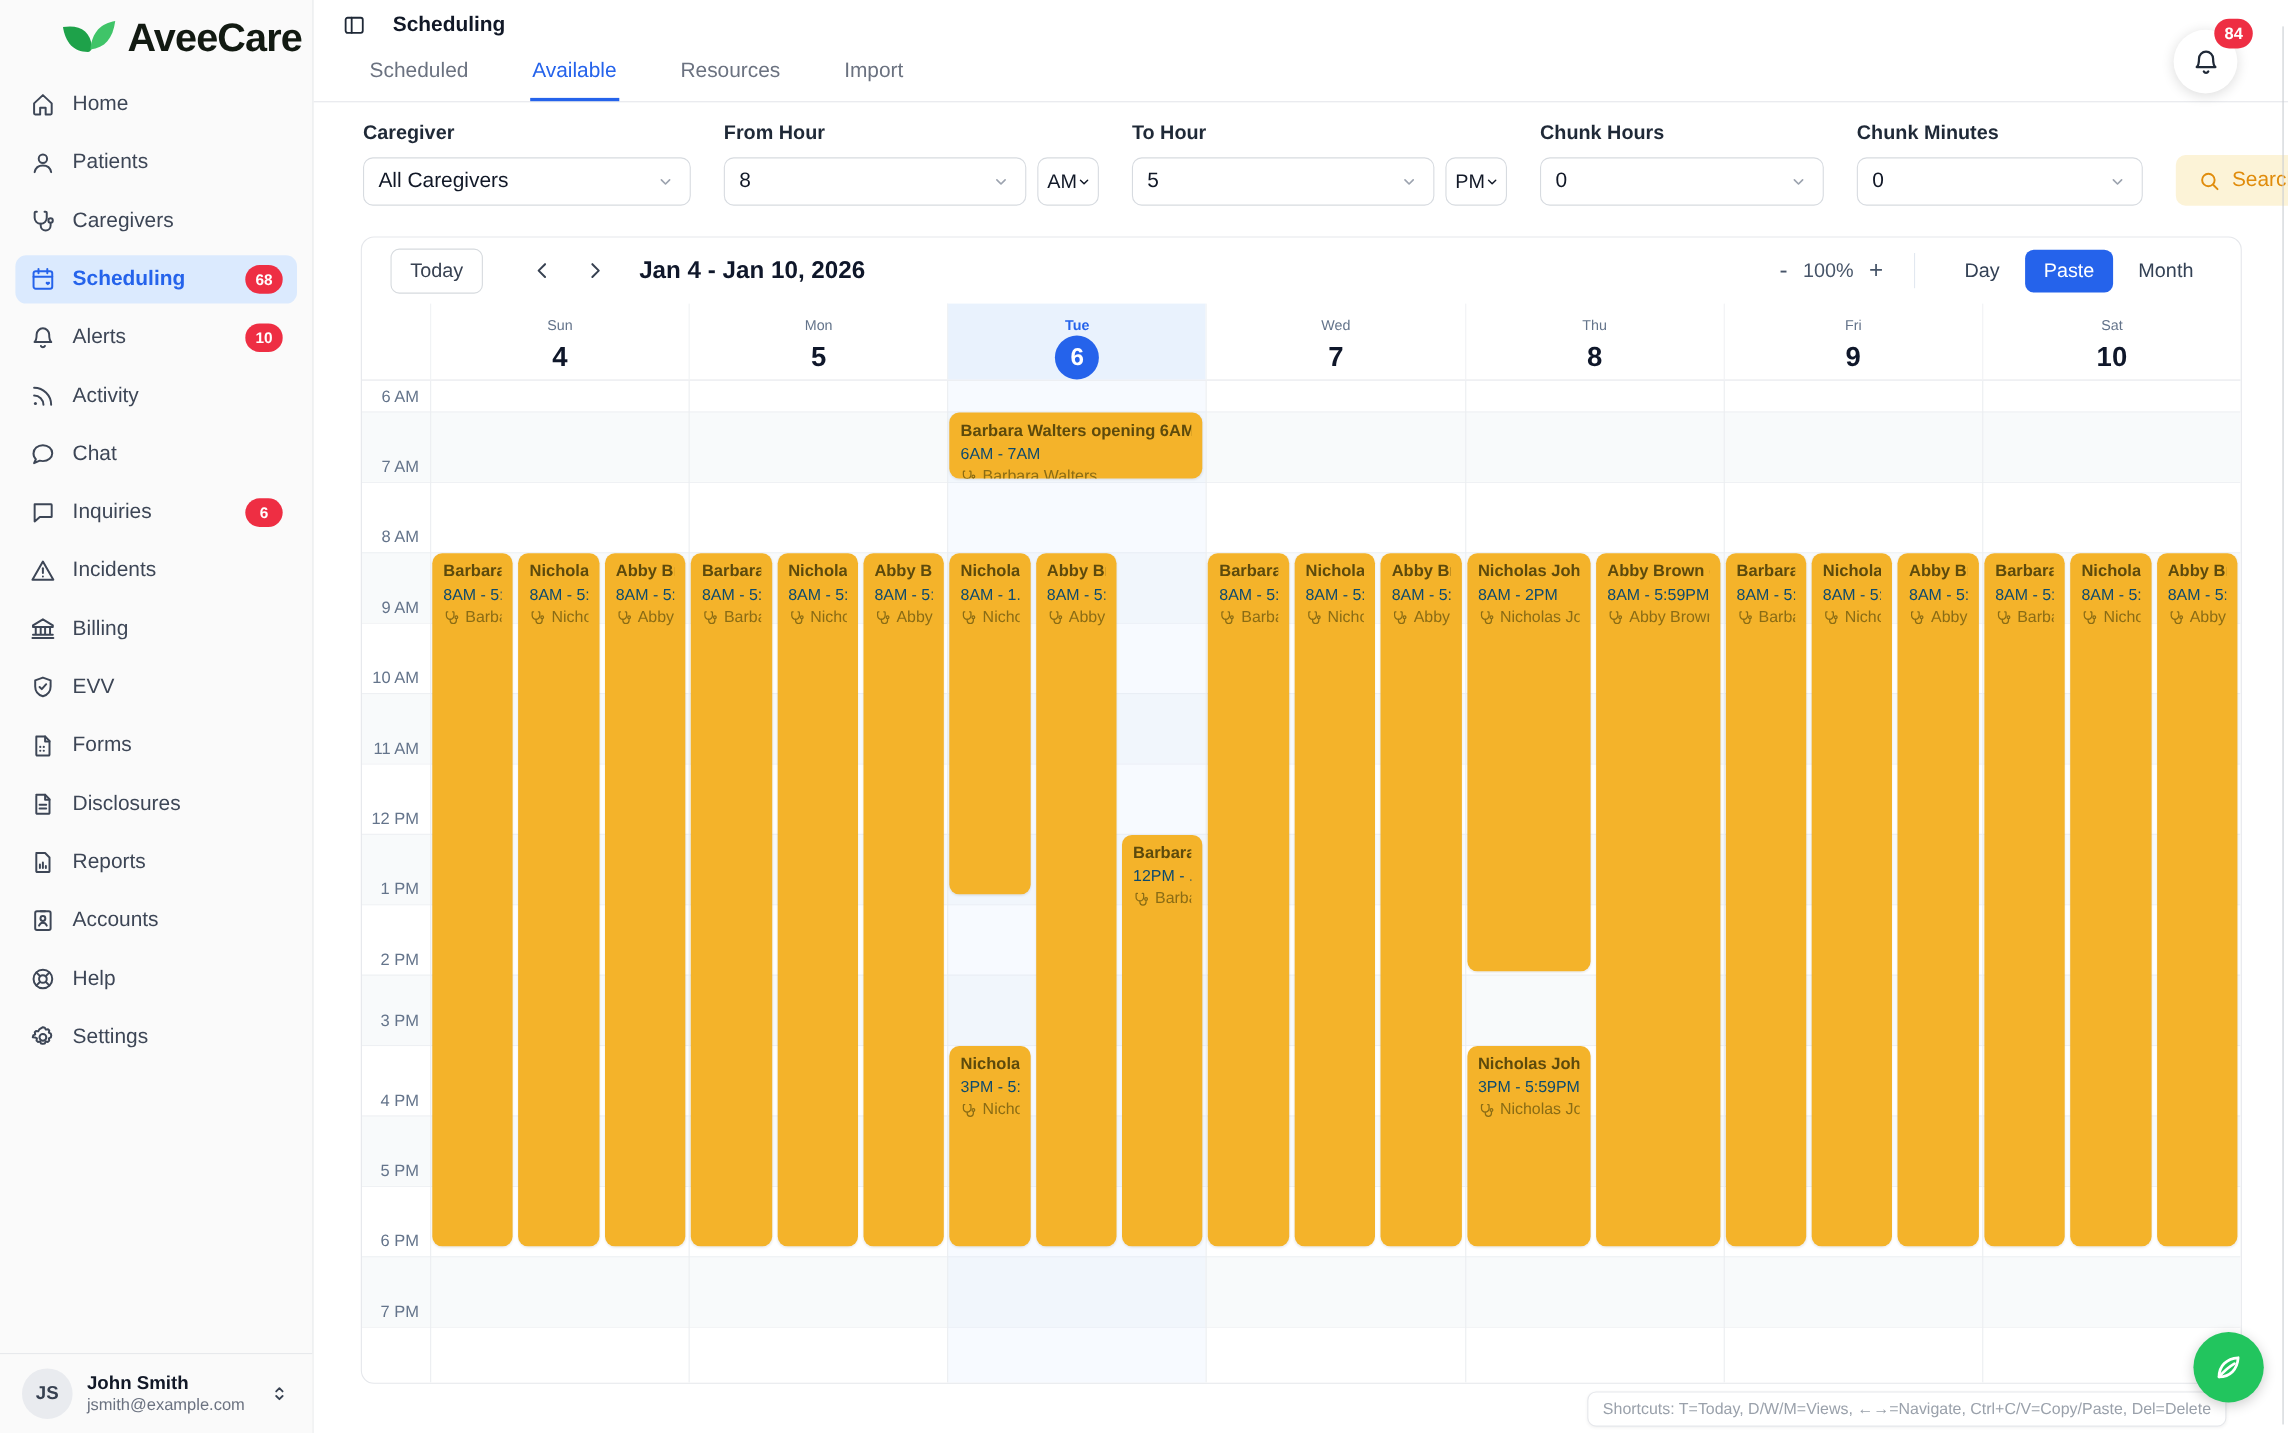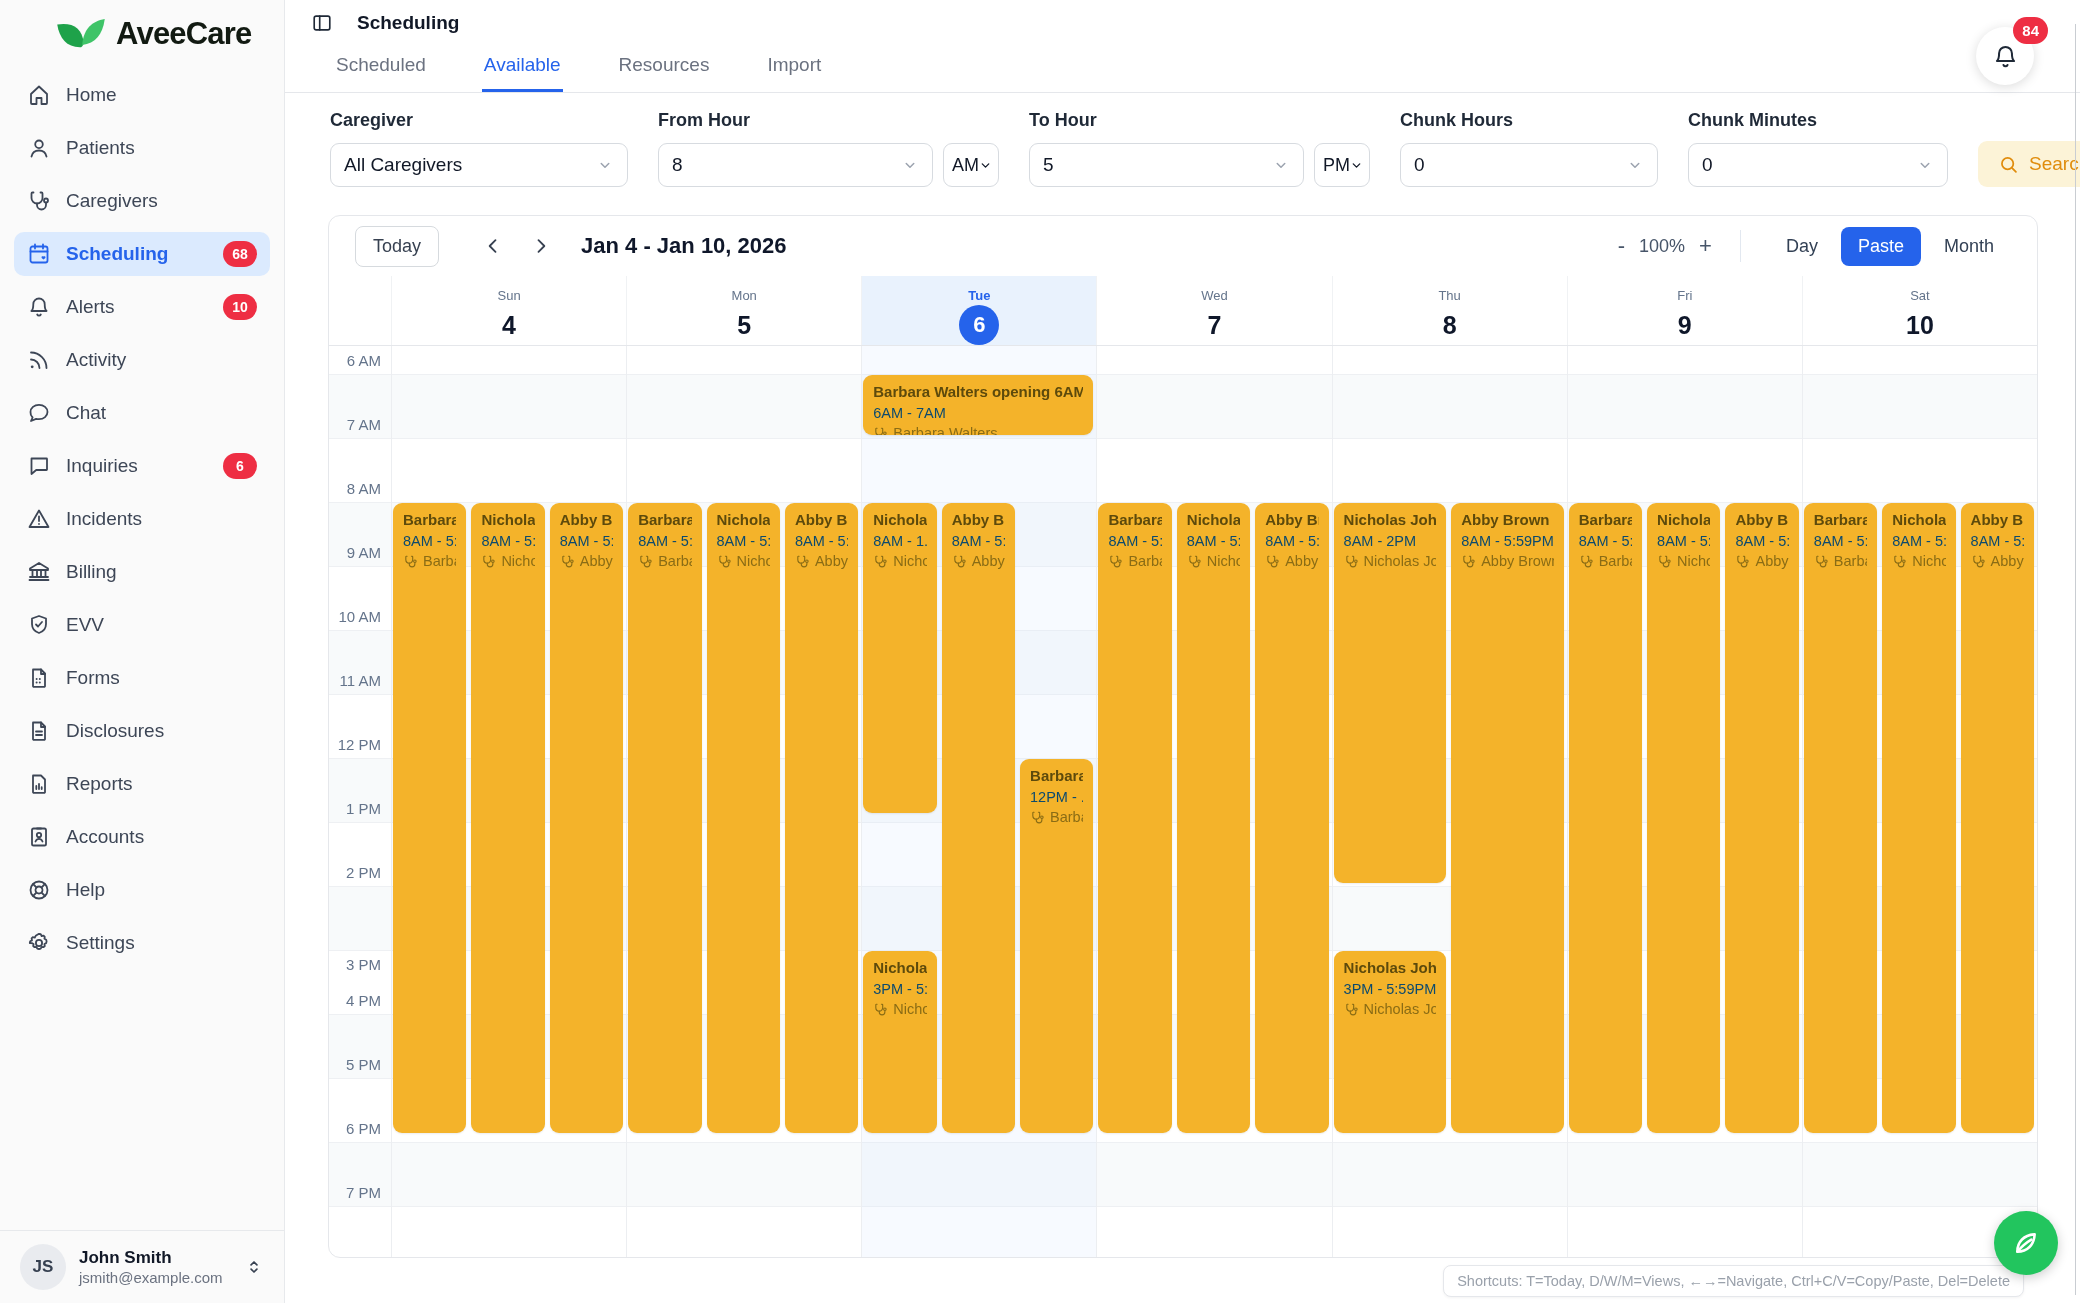--- a/index.html
+++ b/index.html
@@ -5,21 +5,21 @@
   * { margin:0; padding:0; box-sizing:border-box; }
   html,body { width:2080px; height:1303px; overflow:hidden; }
   body { font-family:"Liberation Sans","DejaVu Sans",sans-serif; background:#fff; color:#111827; position:relative; }
   .icon { display:inline-flex; align-items:center; justify-content:center; }
   .icon svg { width:24px; height:24px; }
 
   
   .sidebar { position:absolute; left:0; top:0; width:285px; height:100%; background:#fafafa; border-right:1px solid #e7e9ec; z-index:5; }
   .logo { display:flex; align-items:center; gap:8px; padding:13px 0 8px 54px; }
   .logo svg { width:54px; height:42px; }
-  .logo-text { font-size:31px; font-weight:700; color:#121a12; letter-spacing:-0.8px; }
+  .logo-text { font-size:36px; font-weight:700; color:#121a12; letter-spacing:-0.8px; }
   .nav { margin-top:10px; }
   .nav-item { display:flex; align-items:center; gap:15px; height:44px; margin:0 14px 9px; padding:0 13px; border-radius:10px; cursor:pointer; }
   .nav-item .icon { color:#3d4656; }
   .nav-label { font-size:19px; color:#3d4656; flex:1; white-space:nowrap; }
   .nav-item.active { background:#dbeafe; }
   .nav-item.active .nav-label { color:#2563eb; font-weight:600; }
   .nav-item.active .icon { color:#2563eb; }
   .badge { background:#ee2e43; color:#fff; font-size:14px; font-weight:700; padding:6px 9px; border-radius:999px; line-height:1; min-width:34px; text-align:center; }
   .user { position:absolute; bottom:0; left:0; right:0; border-top:1px solid #e7e9ec; padding:13px 20px; display:flex; align-items:center; gap:13px; background:#fafafa; }
   .avatar { width:46px; height:46px; min-width:46px; border-radius:50%; background:#e9ebef; color:#374151; display:flex; align-items:center; justify-content:center; font-size:17px; font-weight:600; }
@@ -812,21 +812,21 @@
         </div>
     <div class="hour-label" style="top: 6px;">6 AM</div>
         <div class="hour-label" style="top: 70px;">7 AM</div>
         <div class="hour-label" style="top: 134px;">8 AM</div>
         <div class="hour-label" style="top: 198px;">9 AM</div>
         <div class="hour-label" style="top: 262px;">10 AM</div>
         <div class="hour-label" style="top: 326px;">11 AM</div>
         <div class="hour-label" style="top: 390px;">12 PM</div>
         <div class="hour-label" style="top: 454px;">1 PM</div>
         <div class="hour-label" style="top: 518px;">2 PM</div>
-        <div class="hour-label" style="top: 610px;">3 PM</div>
+        <div class="hour-label" style="top: 574px;">3 PM</div>
         <div class="hour-label" style="top: 646px;">4 PM</div>
         <div class="hour-label" style="top: 710px;">5 PM</div>
         <div class="hour-label" style="top: 774px;">6 PM</div>
         <div class="hour-label" style="top: 838px;">7 PM</div>
       </div>
   </div>
 
   <div class="shortcuts">Shortcuts: T=Today, D/W/M=Views, ←→=Navigate, Ctrl+C/V=Copy/Paste, Del=Delete</div>
 </div>
 

